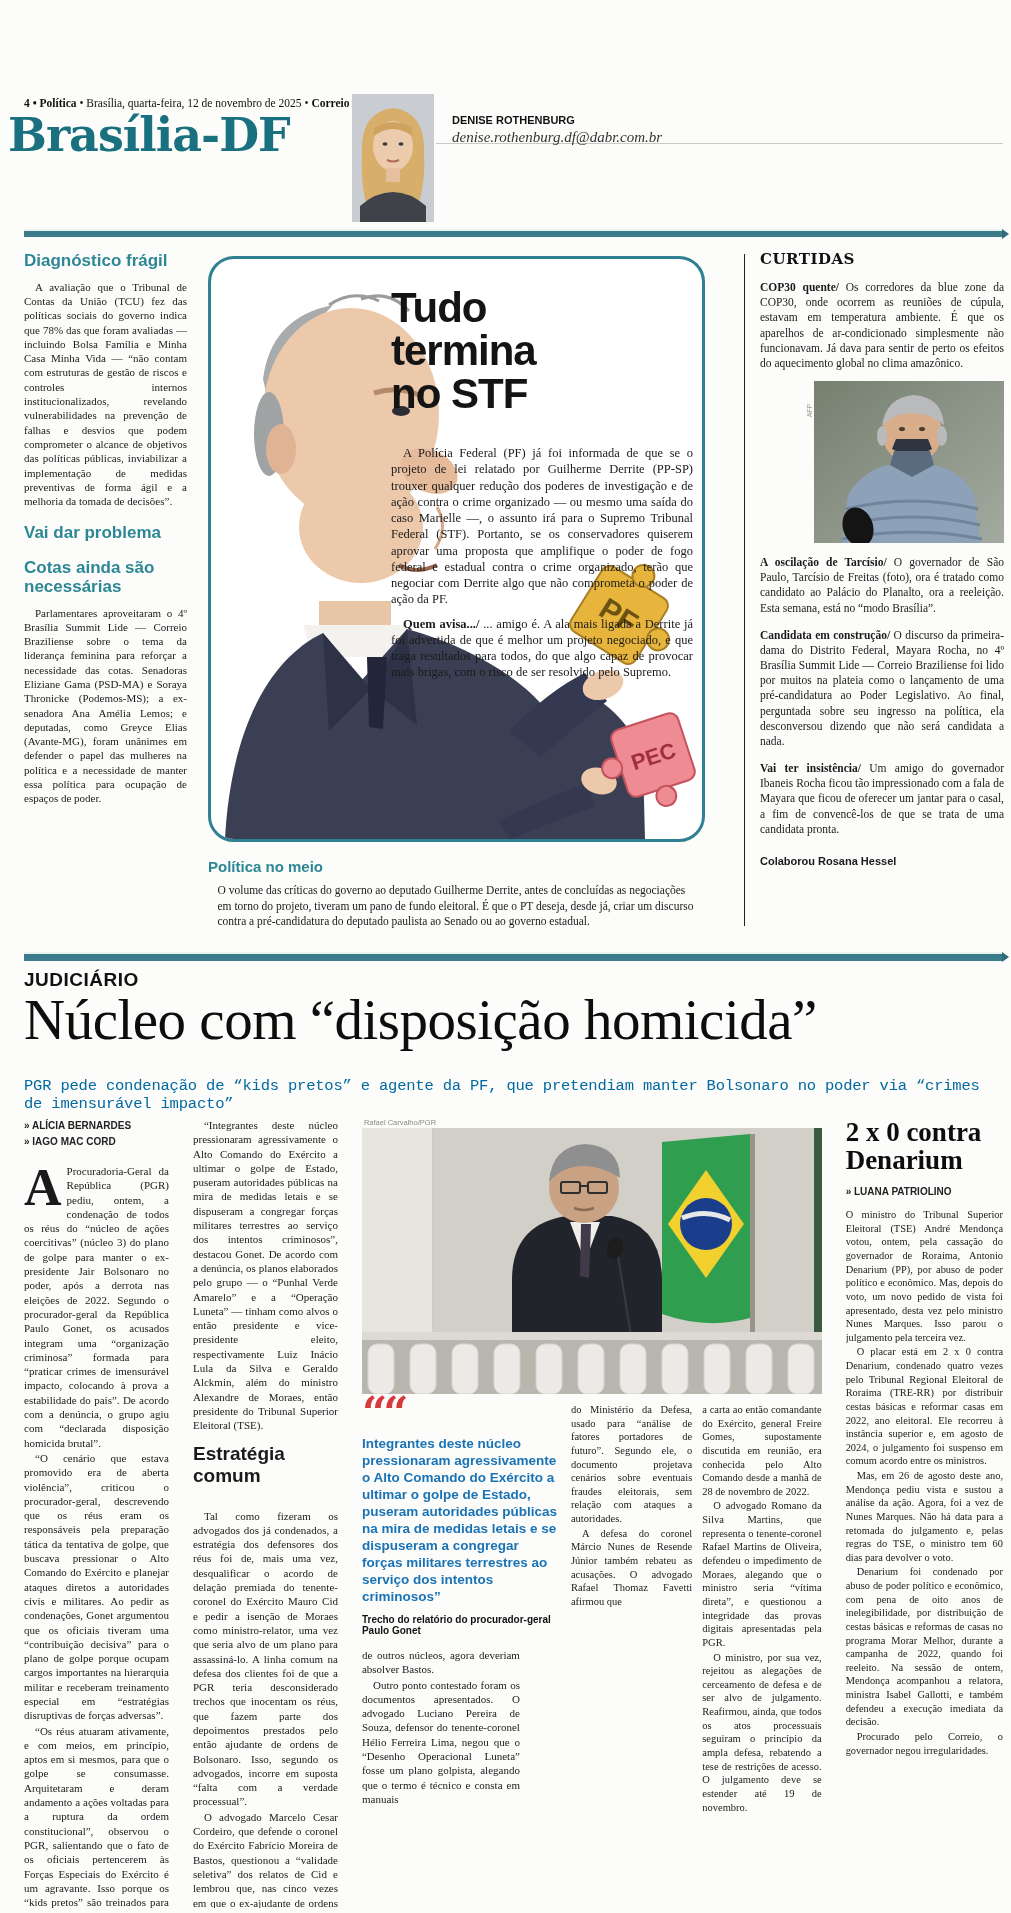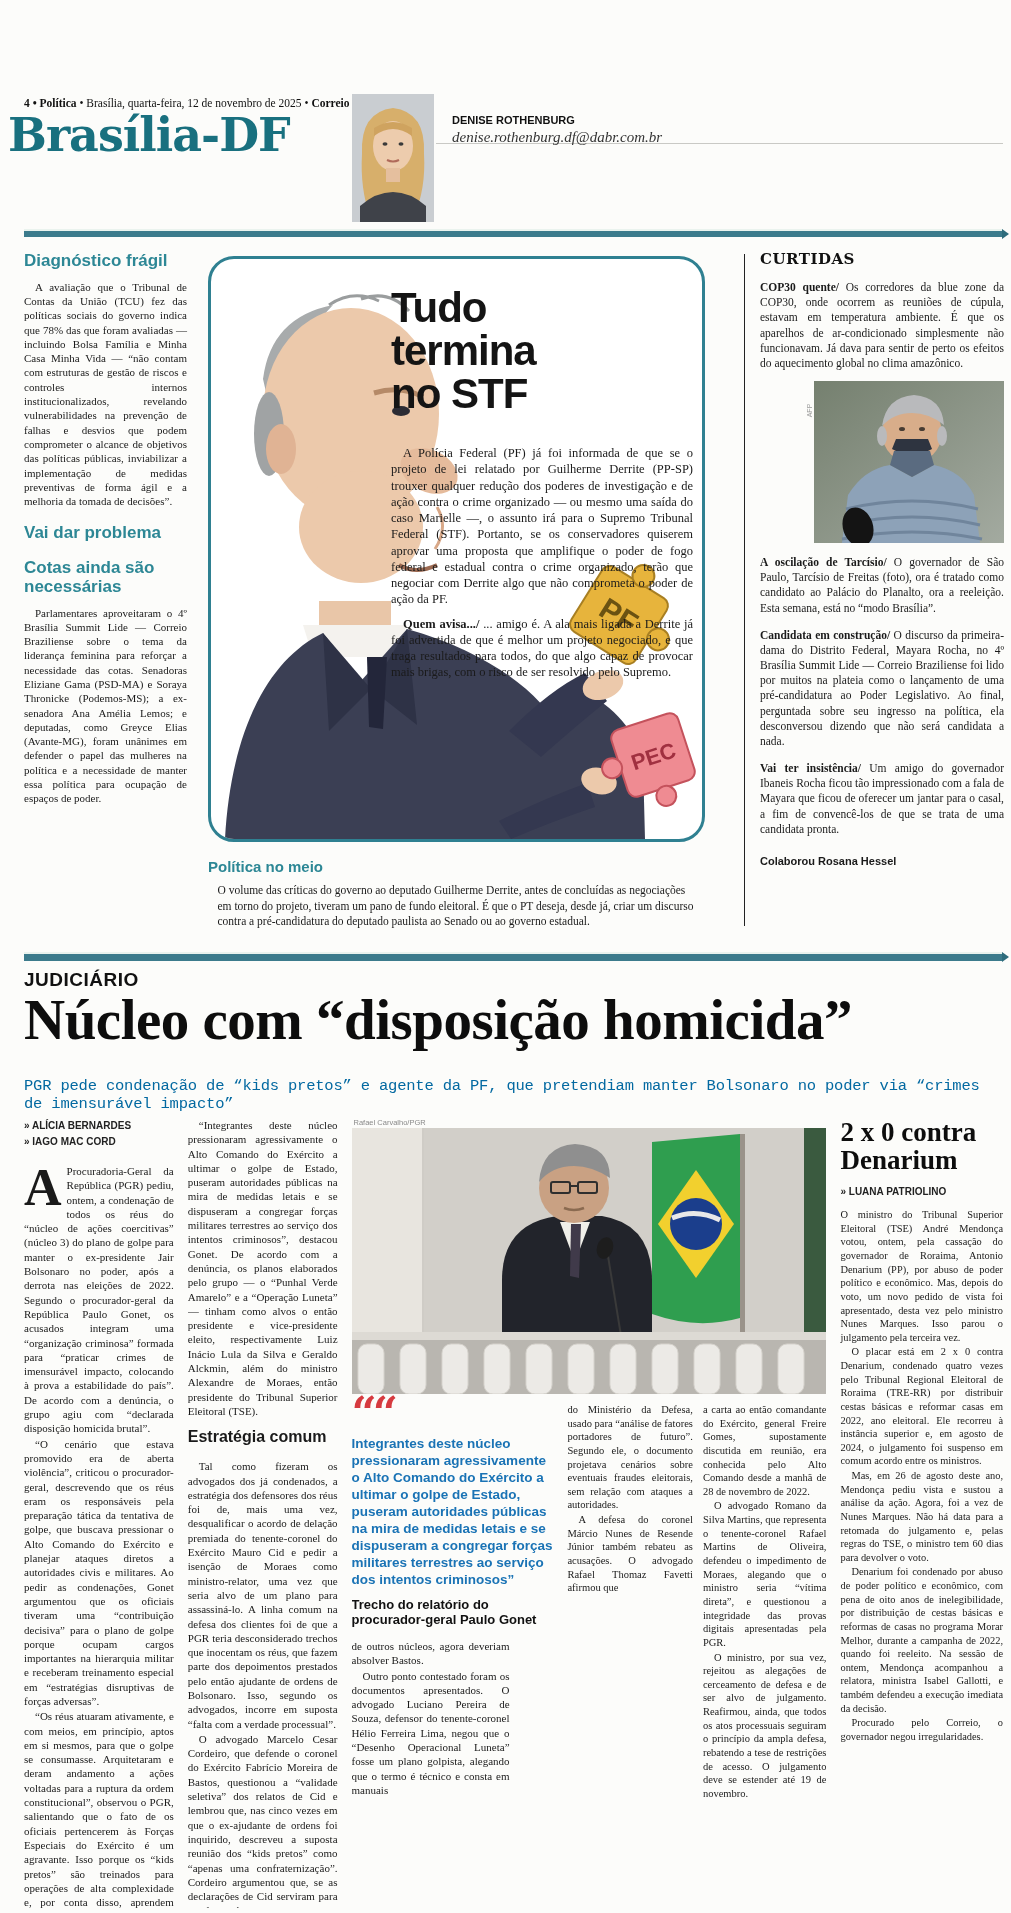--- a/index.html
+++ b/index.html
@@ -49,46 +49,46 @@
   .cu-title{font-family:"DejaVu Serif",serif;font-weight:bold;font-size:15px;letter-spacing:.5px;color:#111}
   .cu-item{font-size:11.5px;line-height:1.32;text-align:justify;margin-top:12px}
   .cu-photo{margin:10px 0 2px 54px;width:190px;height:162px;position:relative;background:#7d8678}
   .cu-credit{position:absolute;left:-11px;top:26px;font-family:"Liberation Sans",sans-serif;
              font-size:7px;color:#999;transform:rotate(-90deg)}
   .cu-footer{font-family:"Liberation Sans",sans-serif;font-weight:bold;font-size:11px;margin-top:18px}
 
   
   .kicker{top:969px;left:24px;font-family:"Liberation Sans",sans-serif;font-weight:bold;
           font-size:19px;letter-spacing:.5px;color:#111}
-  .headline{top:991px;left:24px;width:982px;font-family:"Liberation Serif",serif;font-weight:bold;
+  .headline{top:991px;left:24px;width:982px;font-family:"Liberation Serif",serif;font-weight:normal;
             font-size:57px;line-height:1;color:#0d0d0d;letter-spacing:-.5px}
   .subhead{top:1077px;left:24px;width:982px;font-family:Liberation Mono, monospace;
            font-size:15.5px;color:#0369a1;letter-spacing:-.2px}
 
-  .content{top:1118px;left:24px;width:979px;height:790px;display:flex;gap:14px}
+  .content{top:1118px;left:24px;width:979px;height:790px;display:flex;gap:24px}
   .ncol{overflow:hidden}
   .c152{width:152px}
   .bodytxt p{font-size:11px;line-height:1.3;text-align:justify;text-indent:11px;margin-bottom:1px}
   .bodytxt p.noind{text-indent:0}
   .byline{font-family:"Liberation Sans",sans-serif;font-weight:bold;font-size:10px;
           color:#222;line-height:1.6;margin-bottom:14px}
   .drop{float:left;font-family:"Liberation Serif",serif;font-weight:bold;font-size:52px;
         line-height:.82;padding:3px 5px 0 0}
-  .subh2{font-family:"Liberation Sans",sans-serif;font-weight:bold;font-size:16px;margin:10px 0 13px}
+  .subh2{font-family:"Liberation Sans",sans-serif;font-weight:bold;font-size:19px;margin:10px 0 22px}
 
   .middle{width:482px}
   .ph-credit{font-family:"Liberation Sans",sans-serif;font-size:7.5px;color:#8a8a8a;height:10px;padding-left:2px}
   .mainphoto{width:482px;height:266px;background:#d8d5cf;overflow:hidden}
   .mid-bottom{display:flex;gap:10px;margin-top:9px}
   .qcol{width:210px}
   .qmarks{font-family:"DejaVu Serif",serif;font-weight:bold;font-size:44px;line-height:.5;
           color:#d63a3f;letter-spacing:-4px;display:block;height:26px}
   .qtext{font-family:"Liberation Sans",sans-serif;font-weight:bold;font-size:13.5px;
          line-height:1.26;color:#1a73b5;margin-top:6px}
-  .qattr{font-family:"Liberation Sans",sans-serif;font-weight:bold;font-size:13px;color:#111;margin:9px 0 12px}
+  .qattr{font-family:"Liberation Sans",sans-serif;font-weight:bold;font-size:10px;color:#111;margin:9px 0 12px}
   .qcol .bodytxt{width:158px}
   .c128{width:128px}
   .c126{width:126px}
   .c128 p,.c126 p{font-size:10.5px}
 
   .dencol{width:165px}
   .den-title{font-family:"Liberation Serif",serif;font-weight:bold;font-size:27px;line-height:1.04;color:#0d0d0d}
   .dencol .byline{margin:10px 0 8px}
   .dencol p{font-size:10.4px;line-height:1.31}
 </style>

